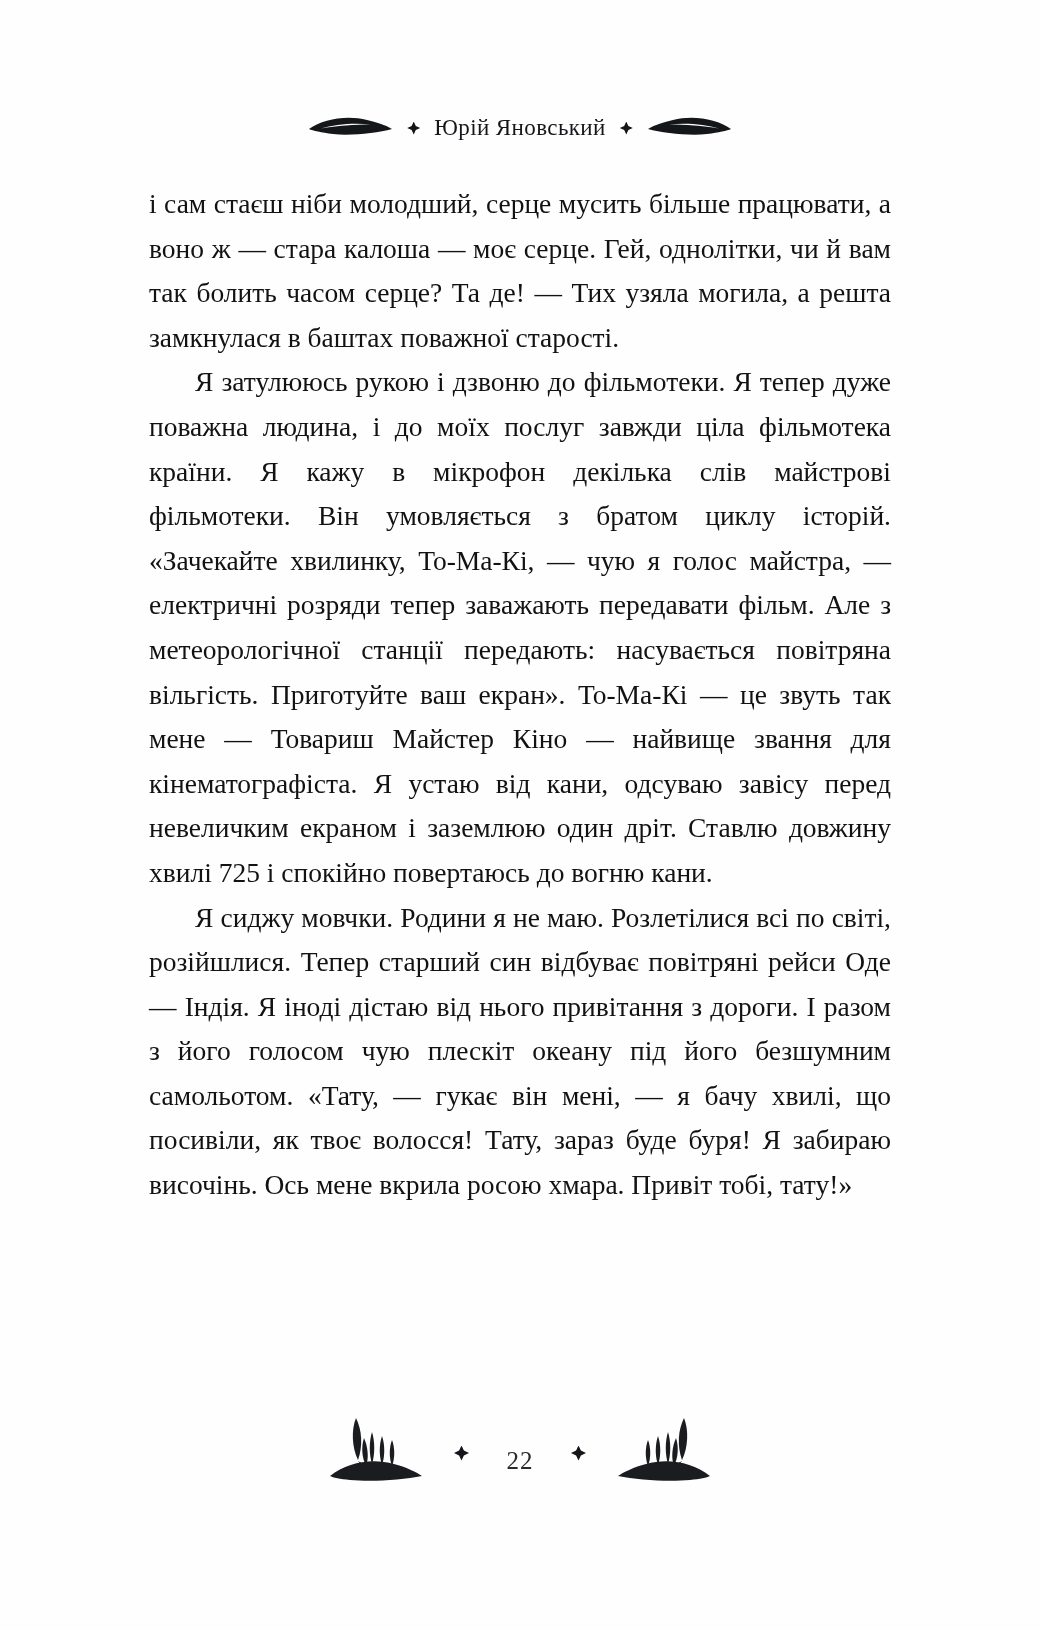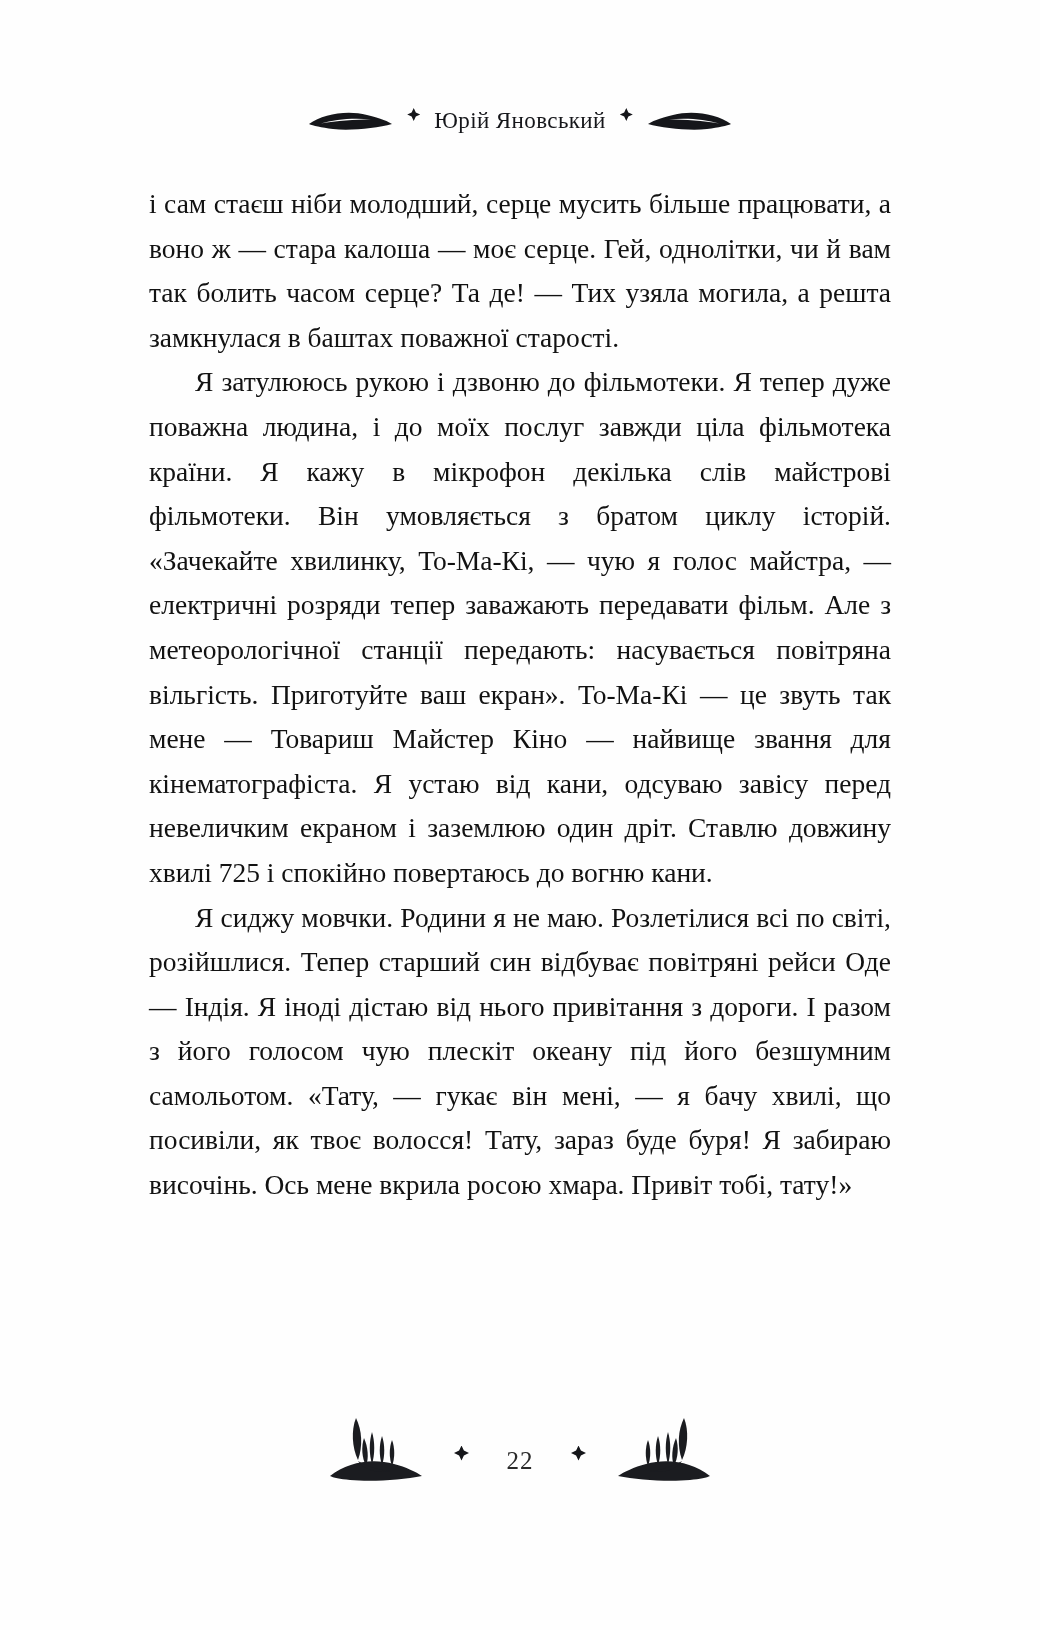--- a/index.html
+++ b/index.html
@@ -21,21 +21,21 @@
     inset: 0;
     background: #fefefe;
     display: flex;
     flex-direction: column;
   }
 
   
   .running-head {
     margin-top: 108px;
     display: flex;
-    align-items: flex-start;
+    align-items: center;
     justify-content: center;
     gap: 14px;
     height: 40px;
   }
   .head-title {
     font-size: 23px;
     letter-spacing: 0.4px;
     color: #15161a;
     white-space: nowrap;
   }

